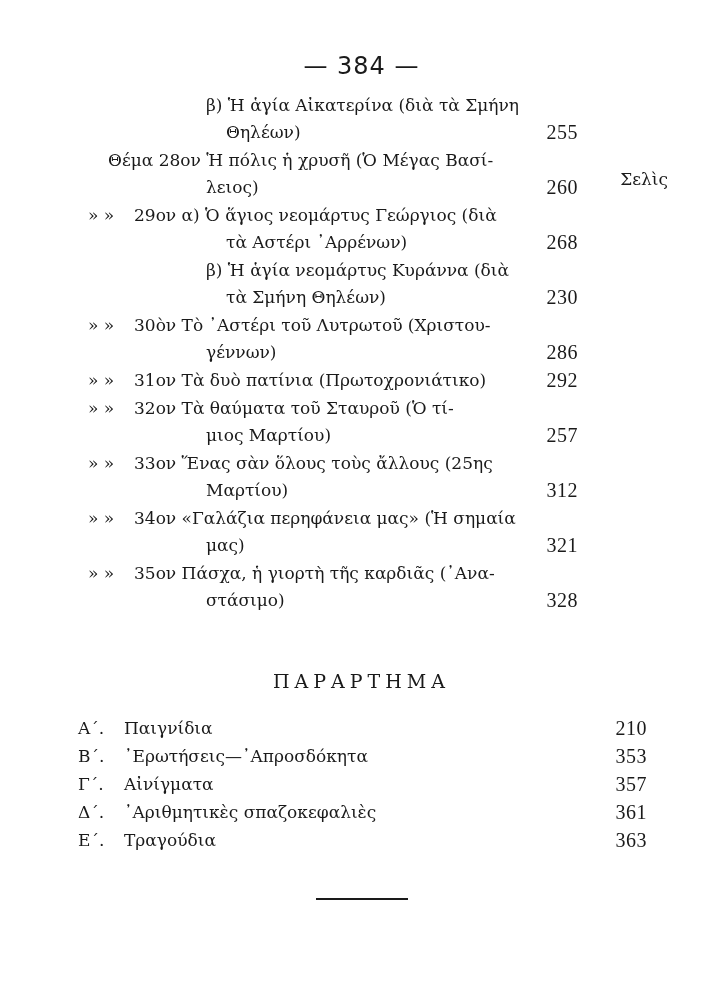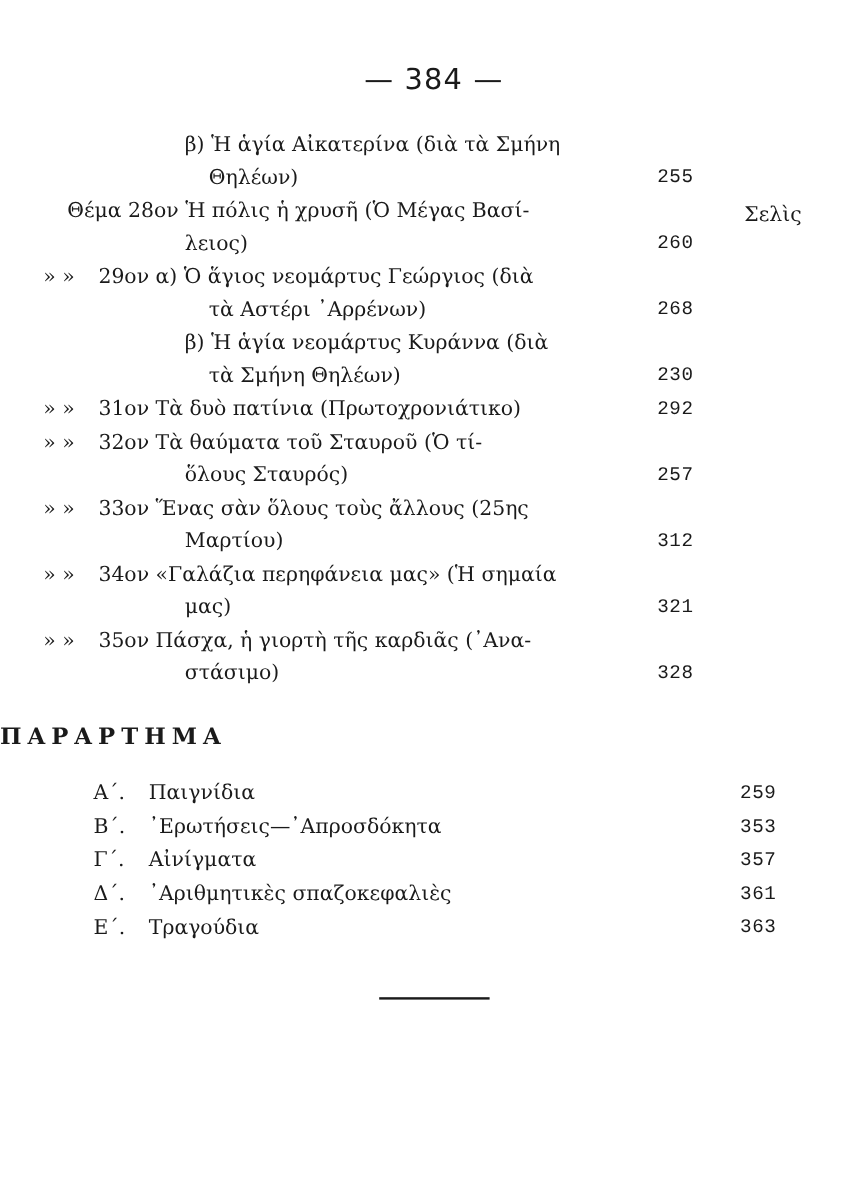--- a/index.html
+++ b/index.html
@@ -30,60 +30,59 @@
     font-weight: normal;
   }
   .col-header {
     position: absolute;
     top: 117px;
     right: 55px;
     font-size: 17px;
     font-family: "DejaVu Serif", "Liberation Serif", serif;
   }
   .toc {
-    margin-top: 28px;
-    padding: 0 55px 0 36px;
+    margin-top: 12px;
+    padding: 0 55px 0 88px;
   }
   .entry {
     position: relative;
     margin-bottom: 1px;
   }
   .entry-lines {
     padding-right: 90px;
   }
   .line {
     font-size: 17px;
     line-height: 27px;
     white-space: nowrap;
   }
   .pagenum {
     position: absolute;
     right: 0;
-    font-size: 16px;
-    font-family: Liberation Mono, monospace;
+    font-size: 20px;
+    font-family: Liberation Serif, serif;
     letter-spacing: 0.5px;
   }
   
   .ind-0  { padding-left: 0px; }
   .ind-1  { padding-left: 20px; }
   .ind-4  { padding-left: 118px; }
   .ind-5  { padding-left: 138px; }
 
   .dittos {
     display: inline-block;
     width: 46px;
   }
   .section-title {
-    text-align: left;
+    text-align: center;
     font-size: 19px;
     letter-spacing: 5px;
-    margin-top: 28px;
+    margin-top: 56px;
     margin-bottom: 22px;
     font-family: "DejaVu Serif", "Liberation Serif", serif;
-    font-weight: bold;
   }
   .appendix {
     padding: 0 76px 0 78px;
   }
   .app-row {
     position: relative;
     font-size: 17px;
     line-height: 28px;
     white-space: nowrap;
   }
@@ -127,27 +126,33 @@
         </div>
       </div>
       <div class="entry">
         <div class="entry-lines">
           <div class="line ind-4"><span>β)  Ἡ ἁγία νεομάρτυς Κυράννα  (διὰ</span></div>
           <div class="line ind-5" style="position: relative;"><span>τὰ Σμήνη Θηλέων)</span><span class="pagenum">230</span></div>
         </div>
       </div>
       <div class="entry">
         <div class="entry-lines">
+          <div class="line ind-0"><span class="dittos">» »</span><span>30ὸν Τὸ ᾿Αστέρι τοῦ Λυτρωτοῦ  (Χριστου-</span></div>
+          <div class="line ind-4" style="position: relative;"><span>γέννων)</span><span class="pagenum">286</span></div>
+        </div>
+      </div>
+      <div class="entry">
+        <div class="entry-lines">
           <div class="line ind-0" style="position: relative;"><span class="dittos">» »</span><span>31ον Τὰ δυὸ πατίνια  (Πρωτοχρονιάτικο)</span><span class="pagenum">292</span></div>
         </div>
       </div>
       <div class="entry">
         <div class="entry-lines">
           <div class="line ind-0"><span class="dittos">» »</span><span>32ον Τὰ θαύματα τοῦ Σταυροῦ  (Ὁ τί-</span></div>
-          <div class="line ind-4" style="position: relative;"><span>ὅλους Σταυρός)</span><span class="pagenum">257</span></div>
+          <div class="line ind-4" style="position: relative;"><span>μιος Μαρτίου)</span><span class="pagenum">257</span></div>
         </div>
       </div>
       <div class="entry">
         <div class="entry-lines">
           <div class="line ind-0"><span class="dittos">» »</span><span>33ον Ἕνας σὰν ὅλους τοὺς ἄλλους  (25ης</span></div>
           <div class="line ind-4" style="position: relative;"><span>Μαρτίου)</span><span class="pagenum">312</span></div>
         </div>
       </div>
       <div class="entry">
         <div class="entry-lines">
@@ -159,21 +164,21 @@
         <div class="entry-lines">
           <div class="line ind-0"><span class="dittos">» »</span><span>35ον Πάσχα, ἡ γιορτὴ τῆς καρδιᾶς  (᾿Ανα-</span></div>
           <div class="line ind-4" style="position: relative;"><span>στάσιμο)</span><span class="pagenum">328</span></div>
         </div>
       </div>
     </div>
 
   <div class="section-title">ΠΑΡΑΡΤΗΜΑ</div>
 
   <div class="appendix">
-      <div class="app-row"><span class="app-label">Α΄.</span><span>Παιγνίδια</span><span class="pagenum">259</span></div>
+      <div class="app-row"><span class="app-label">Α΄.</span><span>Παιγνίδια</span><span class="pagenum">210</span></div>
       <div class="app-row"><span class="app-label">Β΄.</span><span>᾿Ερωτήσεις—᾿Απροσδόκητα</span><span class="pagenum">353</span></div>
       <div class="app-row"><span class="app-label">Γ΄.</span><span>Αἰνίγματα</span><span class="pagenum">357</span></div>
       <div class="app-row"><span class="app-label">Δ΄.</span><span>᾿Αριθμητικὲς σπαζοκεφαλιὲς</span><span class="pagenum">361</span></div>
       <div class="app-row"><span class="app-label">Ε΄.</span><span>Τραγούδια</span><span class="pagenum">363</span></div>
     </div>
 
   <div class="rule"></div>
 
 </div>
 

